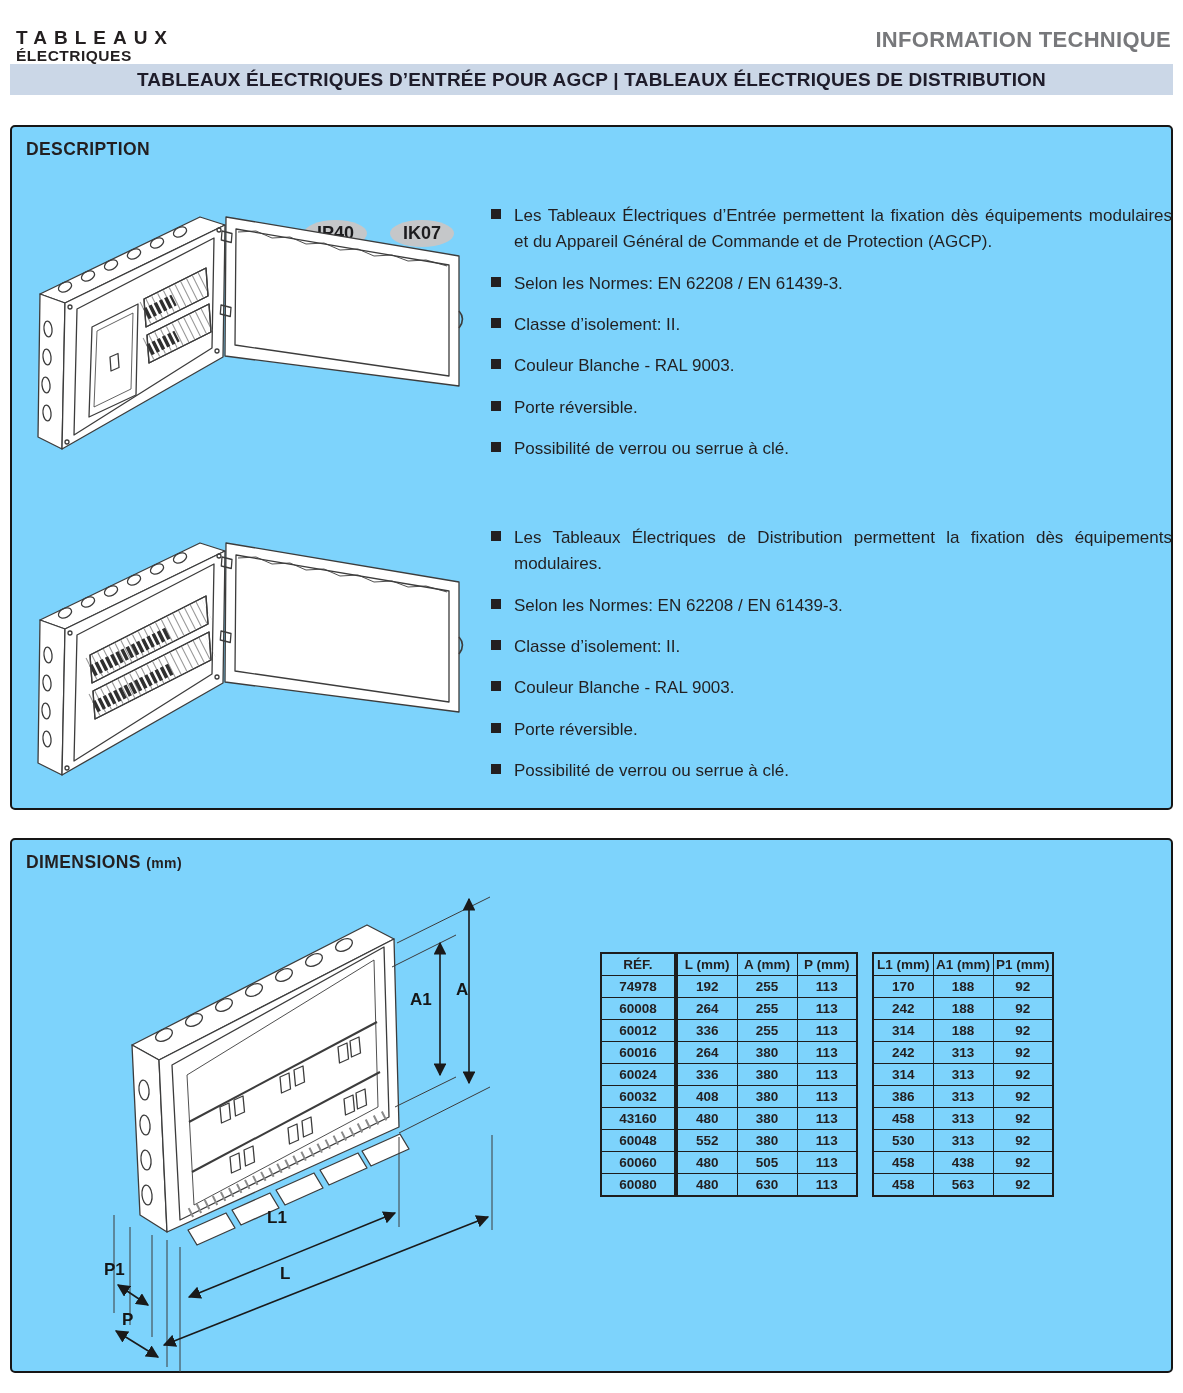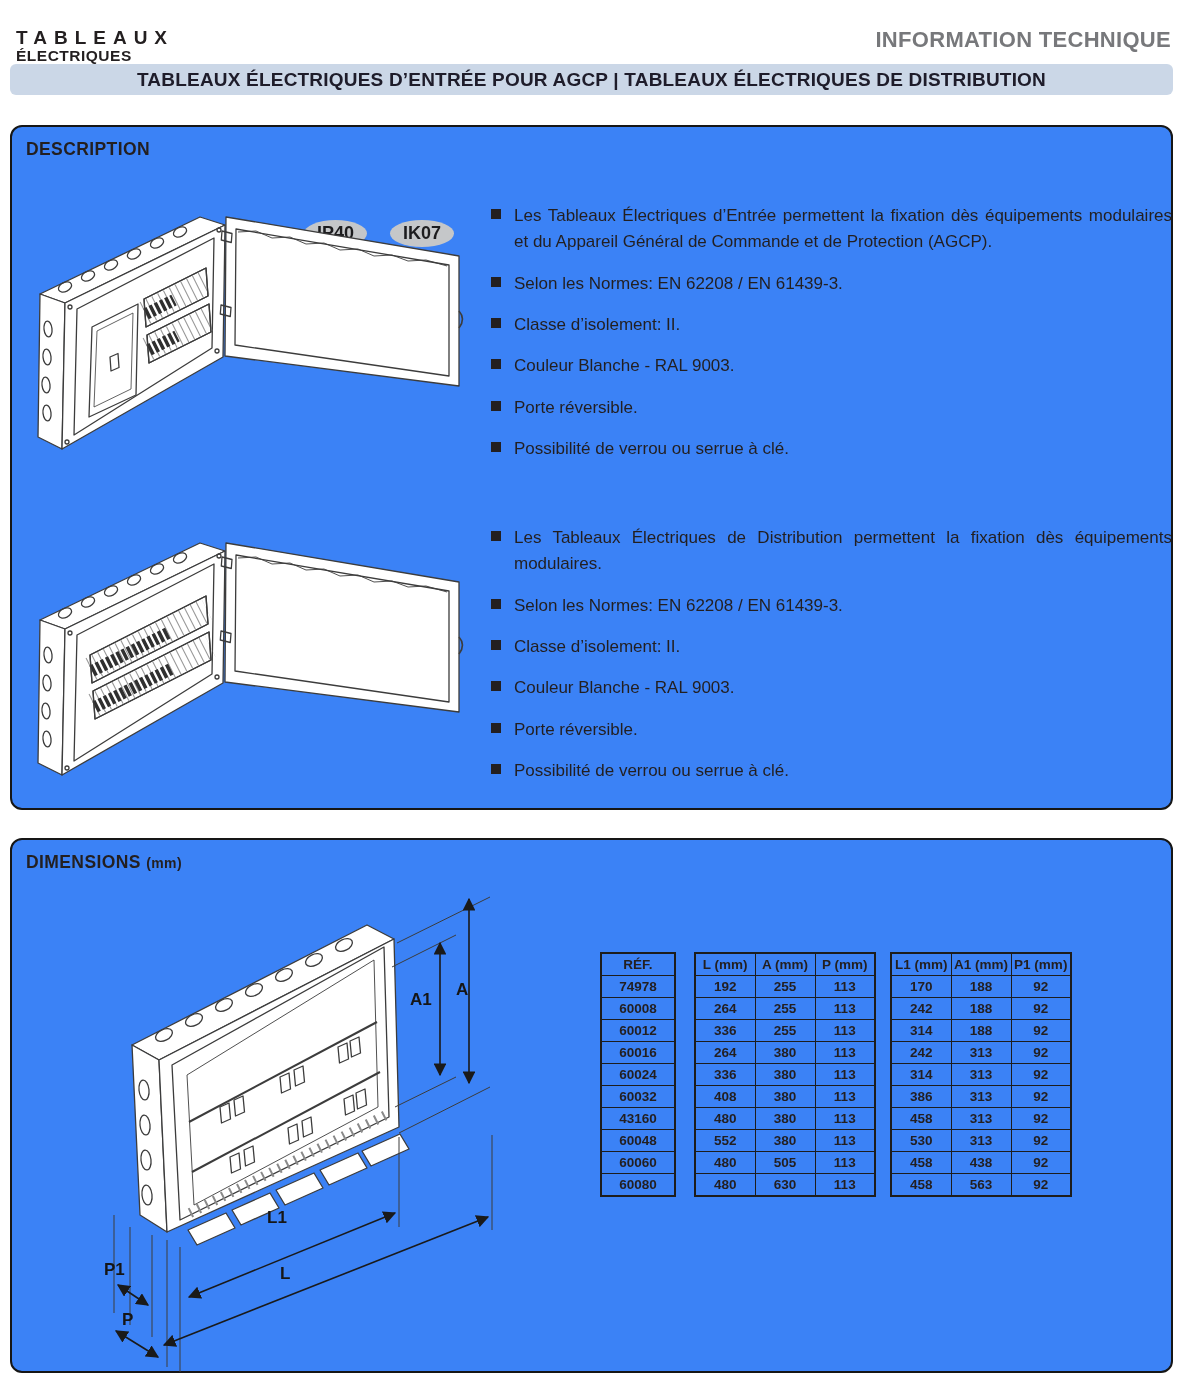--- a/index.html
+++ b/index.html
@@ -8,24 +8,24 @@
     font-family:"Liberation Sans", sans-serif;color:#231f20;overflow:hidden;
   }
   
   .logo{position:absolute;left:16px;top:28px;line-height:1.05;}
   .logo .l1{font-size:19px;font-weight:bold;letter-spacing:7px;}
   .logo .l2{font-size:15.5px;font-weight:bold;letter-spacing:.5px;}
   .info-tech{position:absolute;right:12px;top:27px;font-size:22px;font-weight:bold;color:#77787b;letter-spacing:.3px;}
   .banner{
     position:absolute;left:10px;top:64px;width:1163px;height:31px;background:#cbd7e7;
     display:flex;align-items:center;justify-content:center;
-    font-size:19px;font-weight:bold;color:#1e1c2a;letter-spacing:.2px;border-radius:6px;
+    font-size:19px;font-weight:bold;color:#1e1c2a;letter-spacing:.2px;
   }
   
-  .secbox{position:absolute;left:10px;border:2px solid #161616;border-radius:12px;background:#3b82f6;text-decoration:underline;}
+  .secbox{position:absolute;left:10px;border:2px solid #161616;border-radius:5px;background:#7dd3fc;text-decoration:underline;}
   #desc-box{top:125px;width:1159px;height:681px;}
   #dim-box{top:838px;width:1159px;height:531px;}
   .sec-title{position:absolute;left:14px;top:12px;font-size:17.5px;font-weight:bold;letter-spacing:.4px;}
   .sec-title .unit{font-size:14px;}
   
   .badges{position:absolute;left:292px;top:62px;display:flex;gap:23px;margin-top:31px;}
   .badge{
     background:#c5c7c9;border-radius:50%;padding:3px 13px;
     font-size:18px;font-weight:bold;color:#1c1c1e;
   }
@@ -41,21 +41,21 @@
   .draw{position:absolute;}
   #draw-entry{left:8px;top:72px;}
   #draw-dist{left:8px;top:398px;}
   #draw-dim{left:80px;top:45px;}
   svg{display:block;}
   .dimlabel{font-family:"Liberation Sans",sans-serif;font-weight:bold;font-size:17px;fill:#161616;}
   
   .dim-table-wrap{position:absolute;left:588px;top:112px;width:500px;}
   .dim-table-title{text-align:center;font-size:16.5px;font-weight:600;letter-spacing:.2px;margin-bottom:11px;width:494px;}
   .tbl-row{display:flex;}
-  .g1{margin-right:18px;}
+  .g1{}
   .g2{margin-right:14px;}
   table.dimt{border-collapse:collapse;border:2px solid #1d1d1d;}
   table.dimt th,table.dimt td{
     border:1.5px solid #1d1d1d;height:21px;padding:0 2px;text-align:center;vertical-align:middle;
     font-size:13.5px;font-weight:bold;color:#231f20;
   }
   table.dimt th{font-weight:bold;}
   .cw-ref{width:74px;} .cw{width:60px;}
 </style>
 </head>

